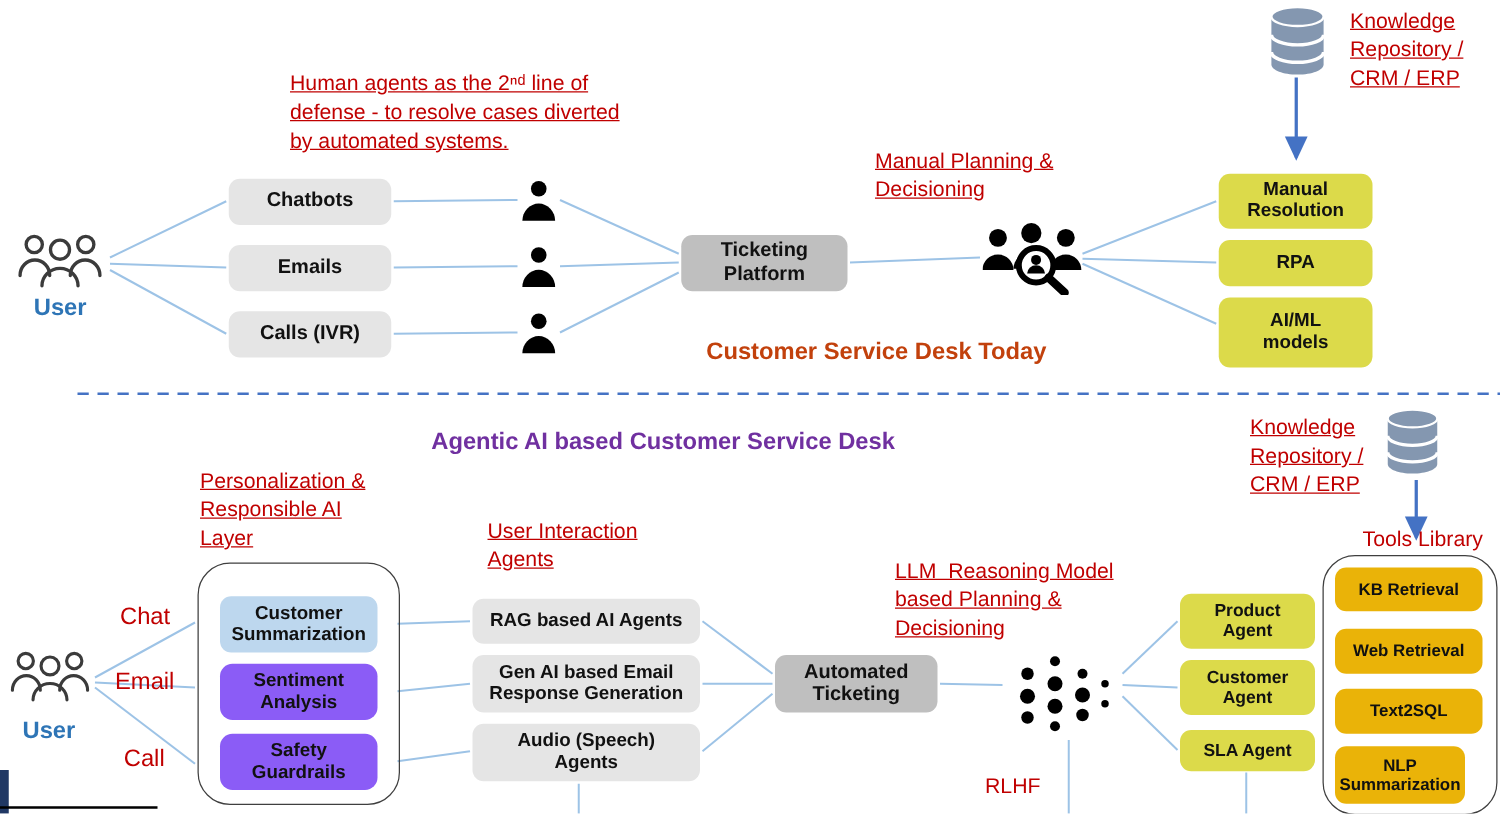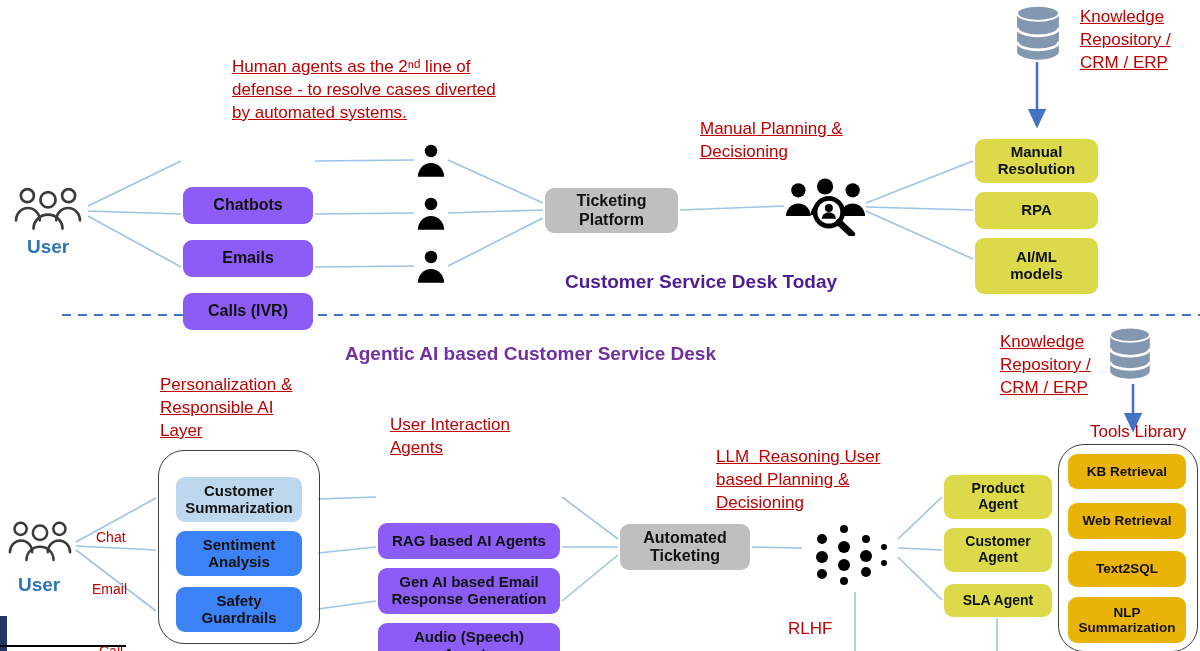--- a/index.html
+++ b/index.html
@@ -2,32 +2,32 @@
 <html><head>
 <meta charset="utf-8">
 <style>
   html,body{margin:0;padding:0;background:#fff;font-family:"Liberation Sans",sans-serif;}
   #canvas{position:relative;width:1200px;height:651px;background:#fff;overflow:hidden;}
   .abs{position:absolute;}
   svg.overlay{position:absolute;left:0;top:0;}
   .box{position:absolute;display:flex;align-items:center;justify-content:center;text-align:center;
        font-weight:bold;color:#111;border-radius:9px;line-height:1.13;}
   .box span{display:inline-block;}
-  .orange{background:#8b5cf6;margin-top:44px;}
+  .orange{background:#e5e5e5;}
   .yellow{background:#DCDA4A;}
   .gray{background:#BFBFBF;}
   .blue1{background:#BDD7EE;}
-  .blue2{background:#3b82f6;}
+  .blue2{background:#8b5cf6;border-radius:10px;}
   .purplebox{background:#eab308;}
   .f16{font-size:16px;} .f15{font-size:15px;} .f14{font-size:14px;} .f135{font-size:13.5px;}
   .red{position:absolute;color:#C00000;line-height:1.35;}
   .red div{white-space:pre-wrap;text-decoration:underline;}
-  .t17{font-size:17px;} .t14{font-size:14px;margin-top:47px;}
+  .t17{font-size:17px;} .t14{font-size:19px;}
   .user-label{position:absolute;color:#2E75B6;font-weight:bold;font-size:19px;}
-  .title-top{position:absolute;color:#4c1d95;font-weight:bold;font-size:19px;text-align:center;}
+  .title-top{position:absolute;color:#c2410c;font-weight:bold;font-size:19px;text-align:center;}
   .title-bottom{position:absolute;color:#7030A0;font-weight:bold;font-size:19px;}
   .outline{position:absolute;border:1.6px solid #3F3F3F;border-radius:26px;background:transparent;}
   .corner-line{position:absolute;left:0;top:645px;width:126px;height:2px;background:#000;}
   .corner-bar{position:absolute;left:0;top:616px;width:7px;height:35px;background:#203864;}
 </style>
 </head>
 <body>
 
 <div id="canvas">
 
@@ -181,21 +181,21 @@
     <div>Responsible AI</div>
     <div>Layer</div>
   </div>
 
   <div class="red t17" style="left:390px;top:414px">
     <div>User Interaction</div>
     <div>Agents</div>
   </div>
 
   <div class="red t17" style="left:716px;top:446px">
-    <div>LLM  Reasoning User</div>
+    <div>LLM  Reasoning Model</div>
     <div>based Planning &amp;</div>
     <div>Decisioning</div>
   </div>
 
   <div class="red t17" style="left:1090px;top:421px">Tools Library</div>
 
   <svg class="abs" style="left:8px;top:518px" width="64" height="45" viewBox="0 0 66 46" fill="none" stroke="#3B3B3B" stroke-width="2.6" stroke-linecap="round">
     <circle cx="13" cy="11" r="6.3"></circle>
       <path d="M2 35 a11.5 12 0 0 1 23 0"></path>
     <circle cx="53" cy="11" r="6.3"></circle>
@@ -264,20 +264,20 @@
   <div class="outline" style="left:1058px;top:444px;width:138px;height:206px"></div>
   <div class="box purplebox f135" style="left:1068px;top:454px;width:118px;height:35px">
     <span>KB Retrieval</span>
     </div>
   <div class="box purplebox f135" style="left:1068px;top:503px;width:118px;height:36px">
     <span>Web Retrieval</span>
     </div>
   <div class="box purplebox f135" style="left:1068px;top:551px;width:118px;height:36px">
     <span>Text2SQL</span>
     </div>
-  <div class="box purplebox f135" style="left:1068px;top:597px;width:118px;height:46px">
+  <div class="box purplebox f135" style="left:1068px;top:597px;width:104px;height:46px">
     <span style="max-width:102px">NLP Summarization</span>
     </div>
 
   <div class="corner-bar"></div>
   <div class="corner-line"></div>
 
 </div>
 
 </body></html>

